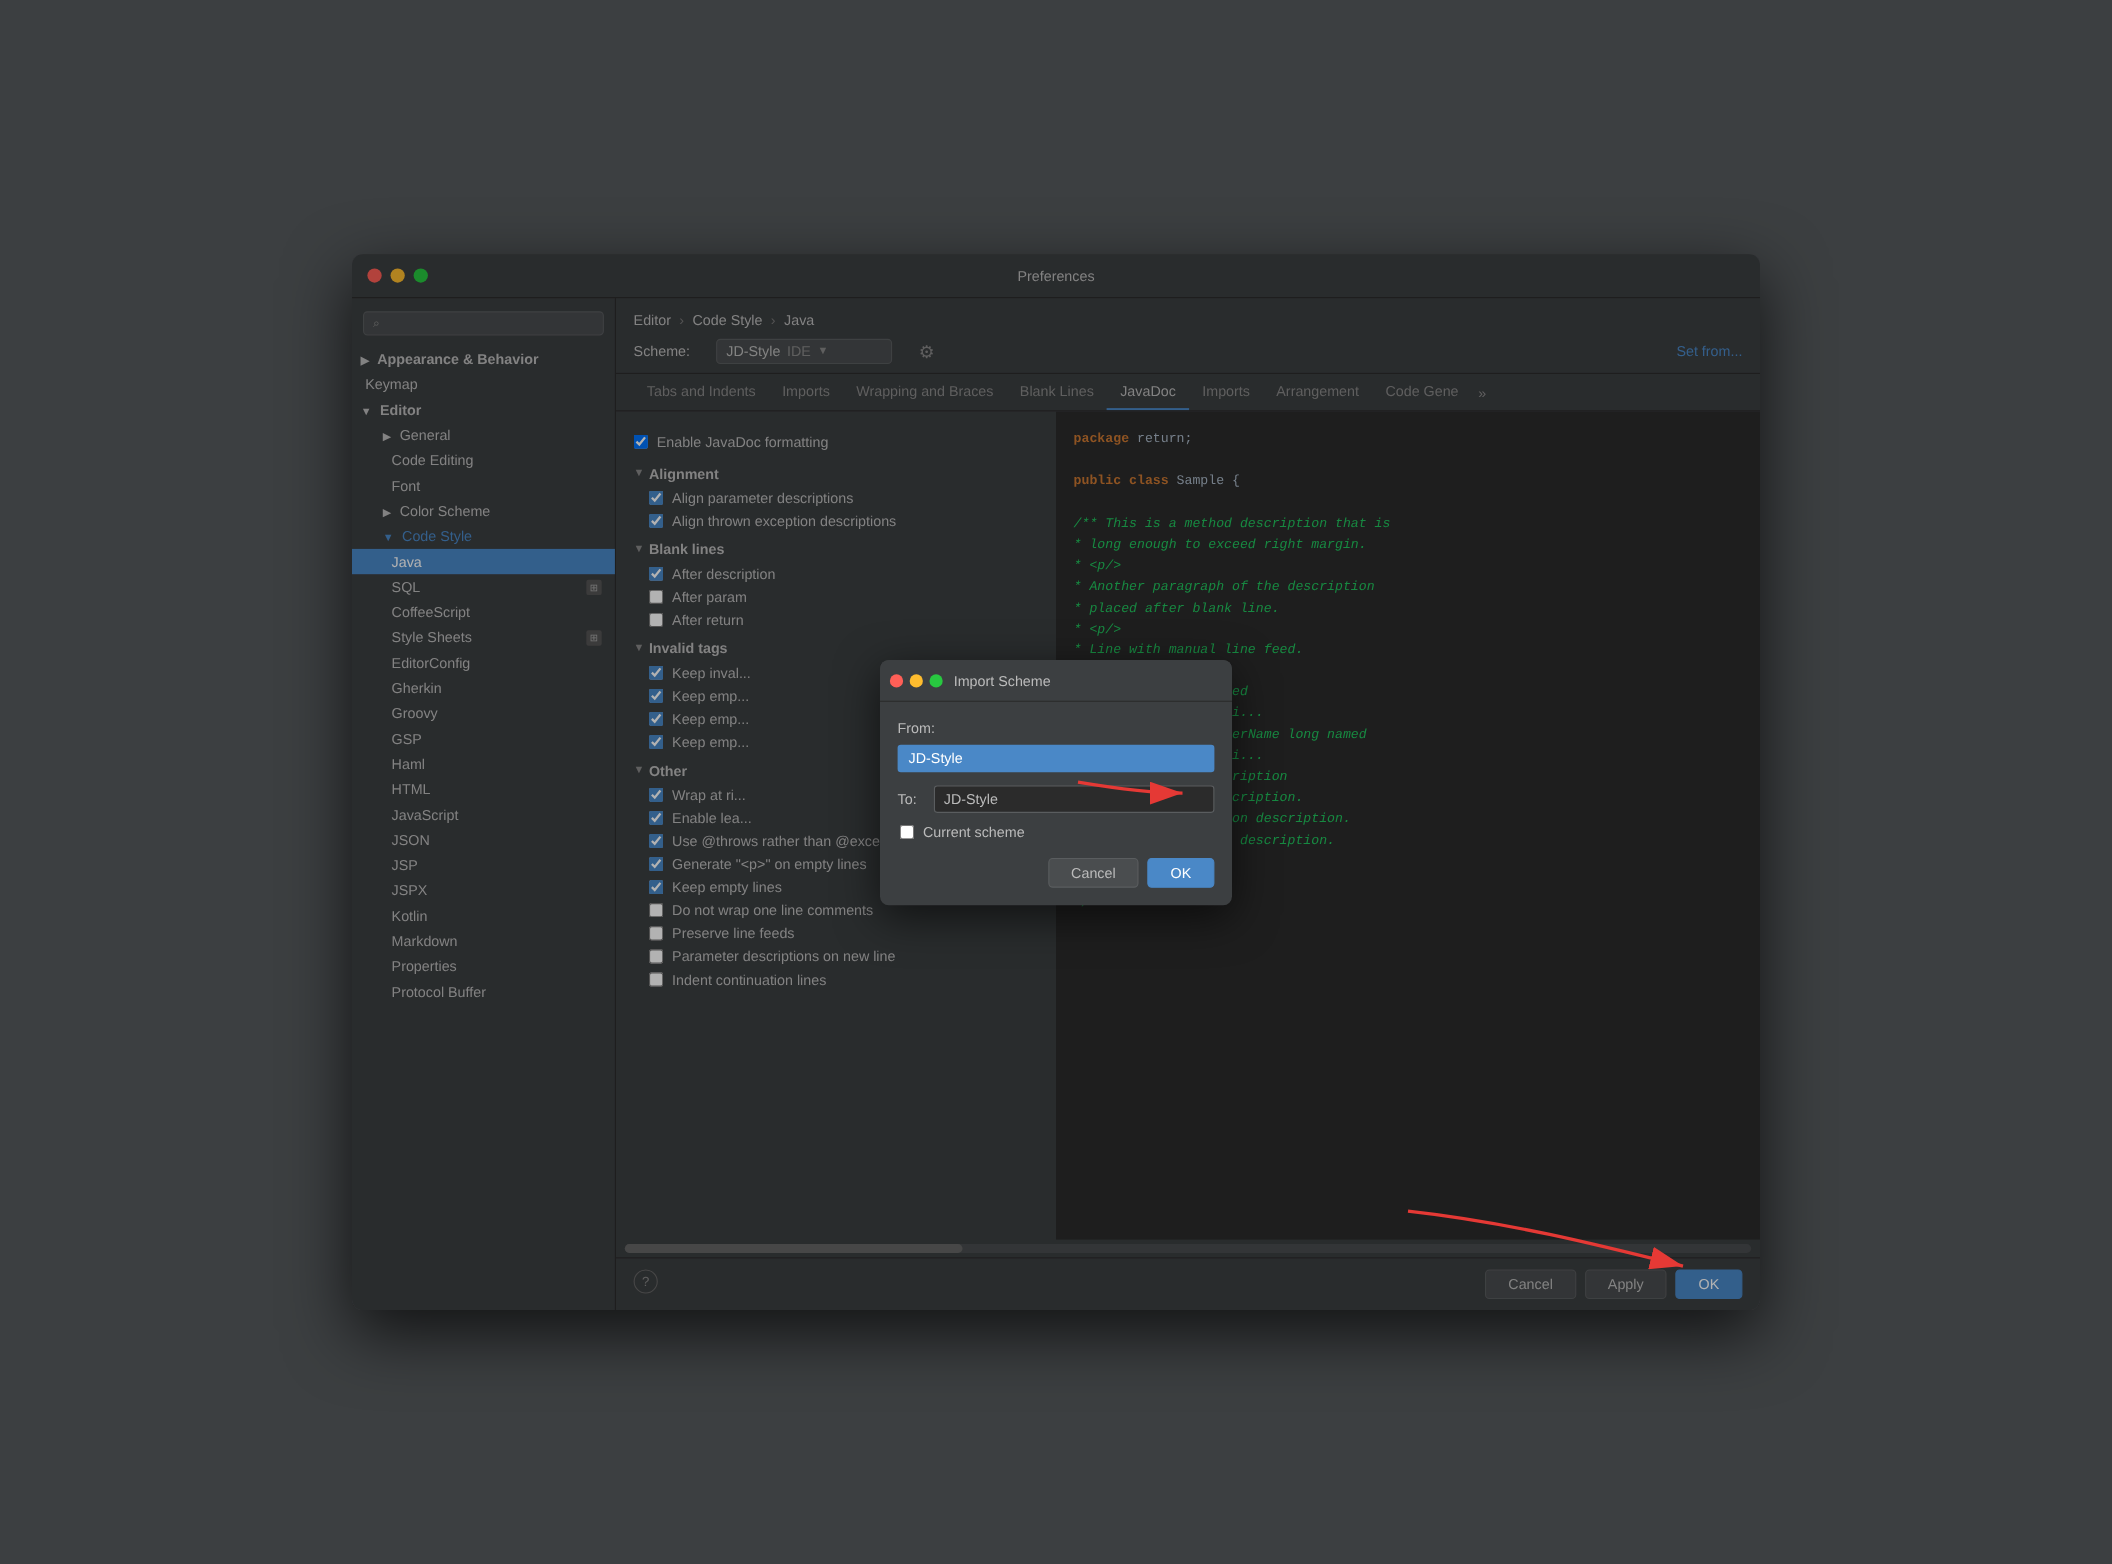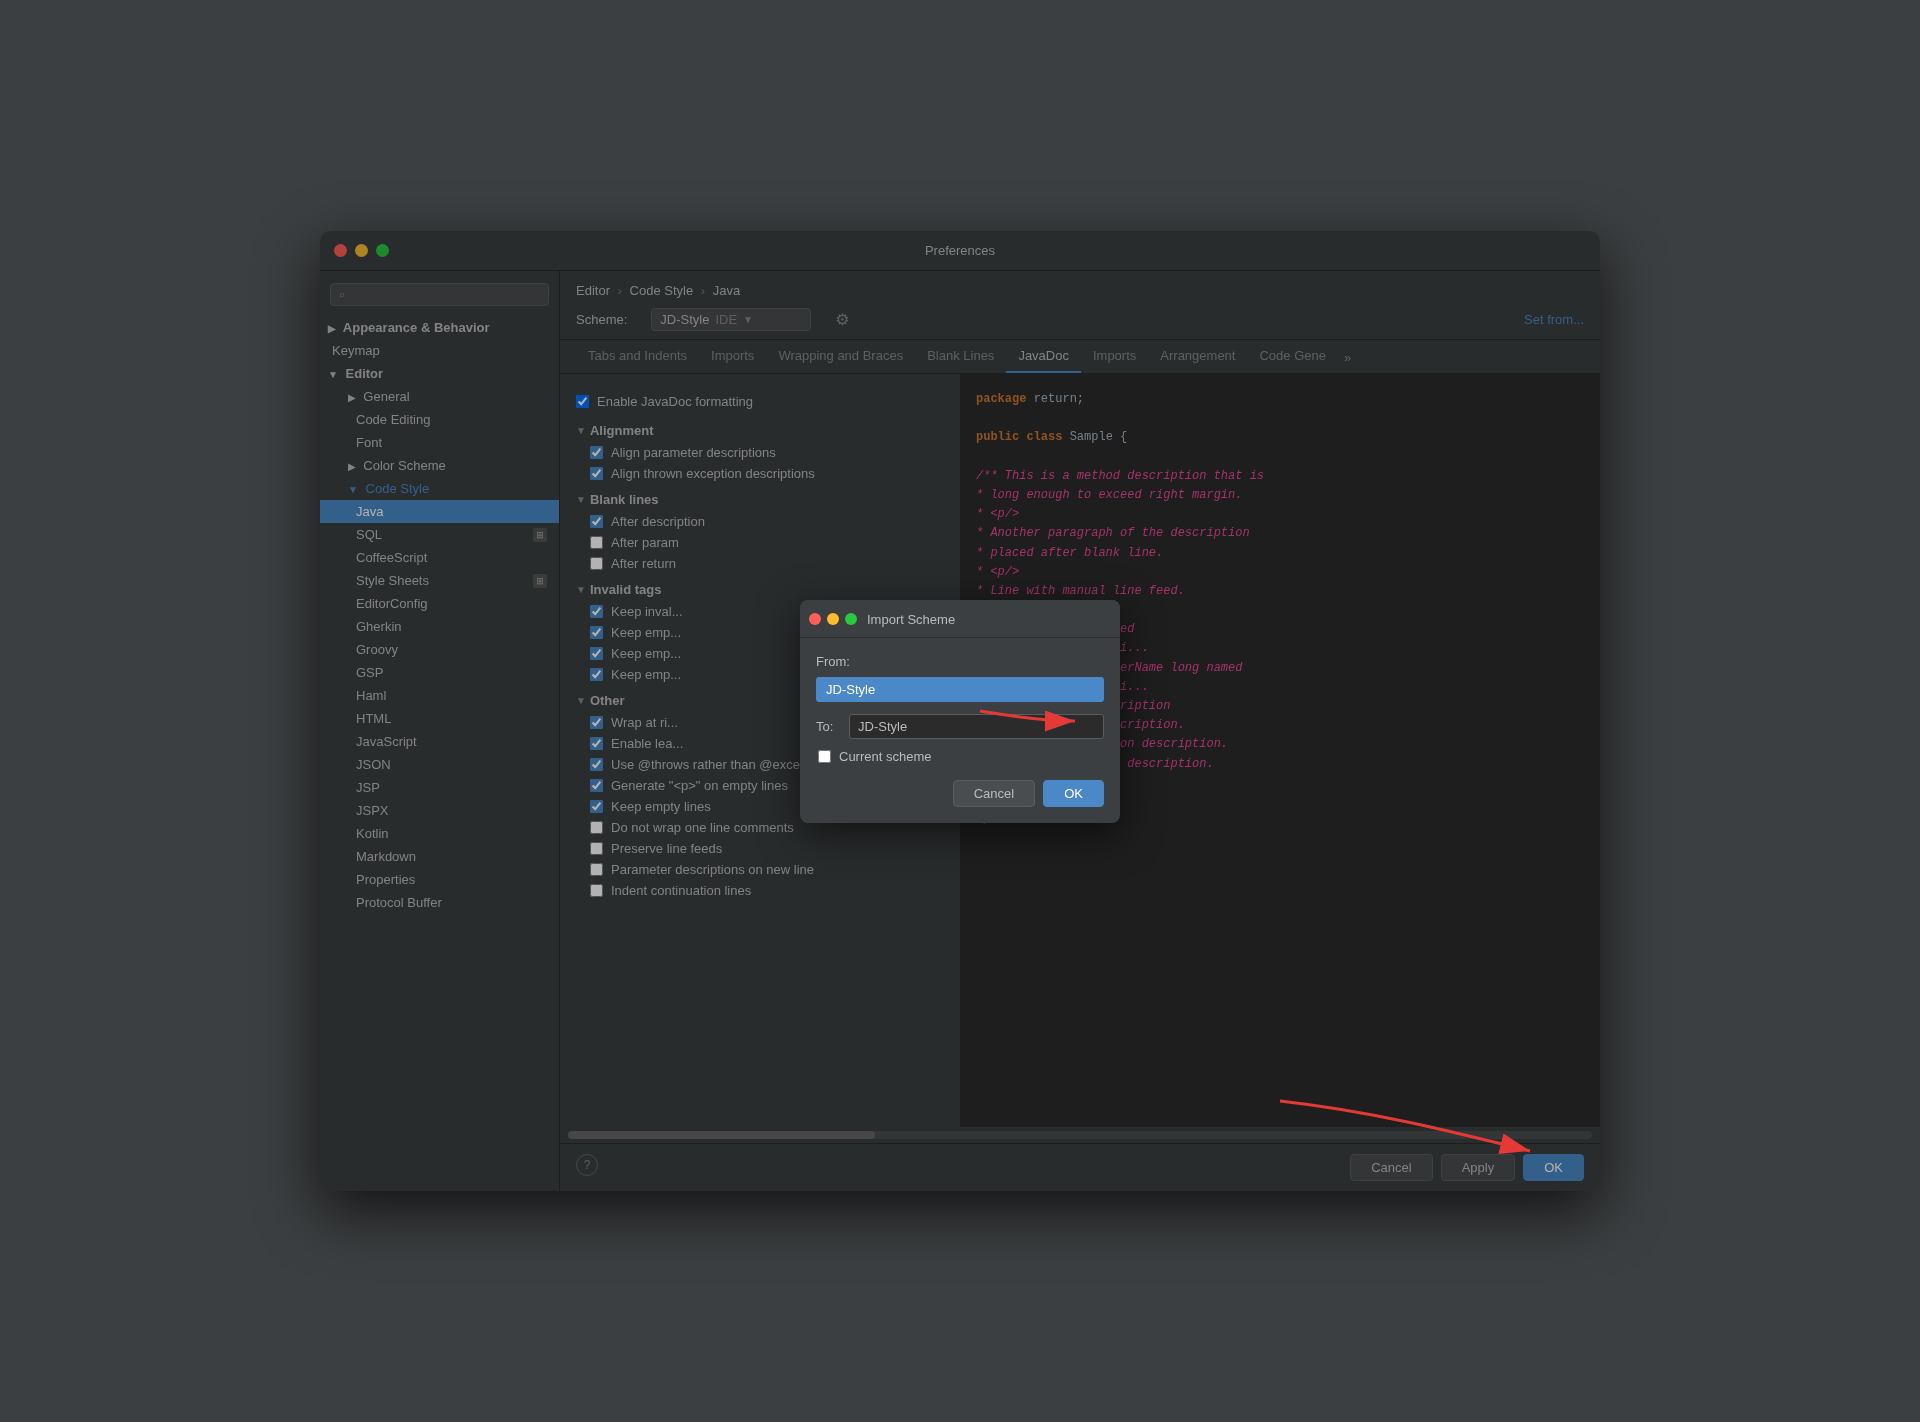--- a/index.html
+++ b/index.html
@@ -281,21 +281,21 @@
       padding: 16px;
       font-family: 'Courier New', monospace;
       font-size: 12px;
       color: #a9b7c6;
       line-height: 1.6;
     }
 
     
     .kw-orange { color: #cc7832; font-weight: bold; }
     .kw-white { color: #a9b7c6; }
-    .kw-javadoc { color: #ec4899; font-style: italic; }
+    .kw-javadoc { color: #22c55e; font-style: italic; }
     .kw-tag { color: #629755; font-style: italic; text-decoration: underline; }
 
     
     .bottom-bar {
       background: #3c3f41;
       border-top: 1px solid #2b2b2b;
       padding: 10px 16px;
       display: flex;
       justify-content: flex-end;
       gap: 8px;

